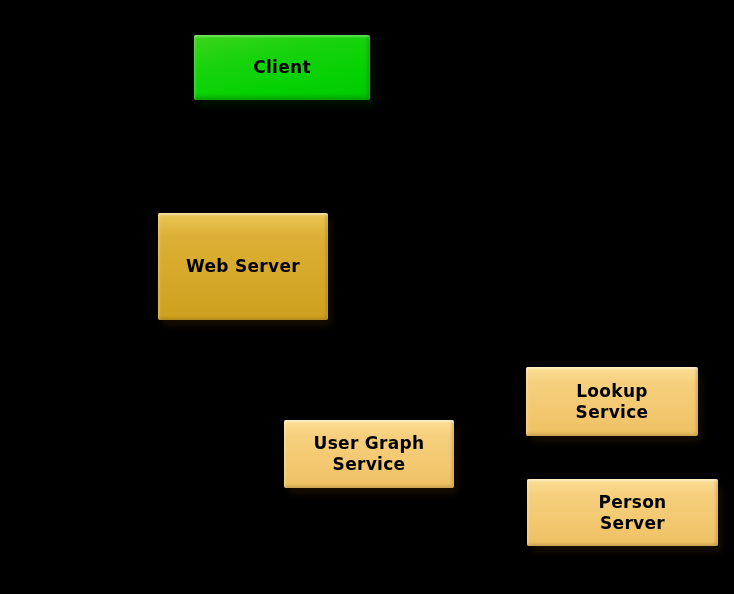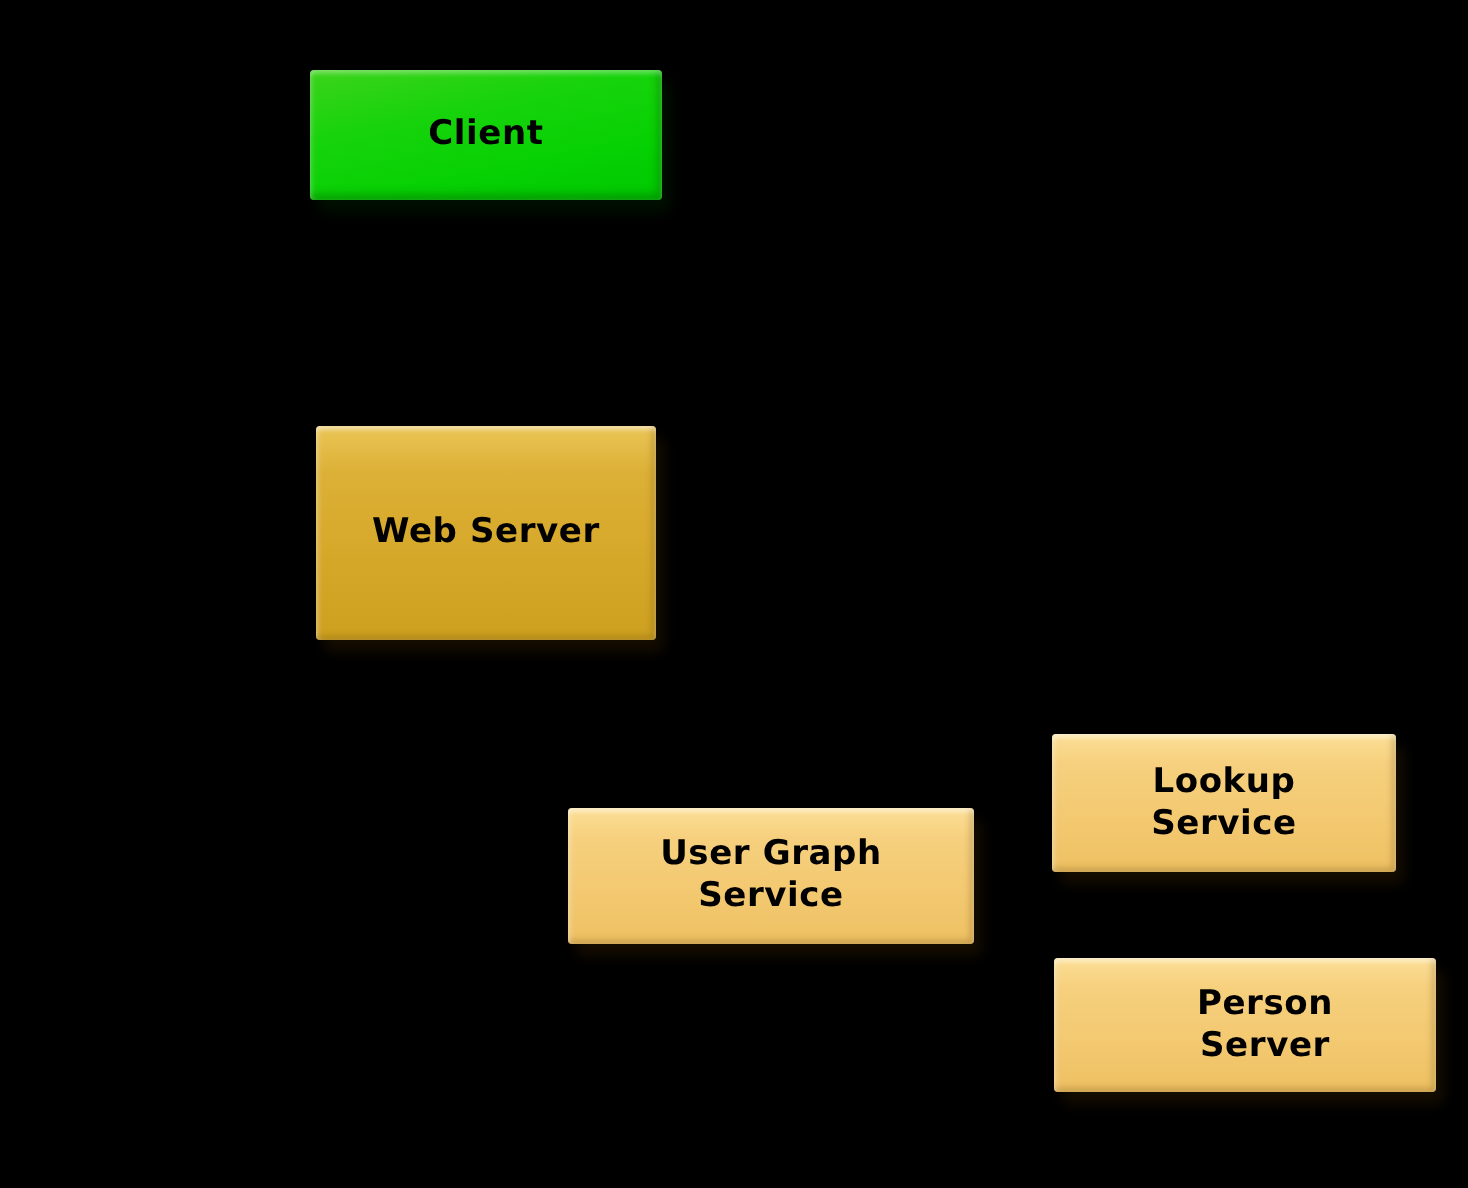--- a/index.html
+++ b/index.html
@@ -38,32 +38,33 @@
     padding: 2px 6px;
   }
   
   .fill-green {
     background: linear-gradient(168deg, #3cd41b 0%, #17d30b 35%, #06d103 70%, #01c901 100%);
     box-shadow:
       4px 6px 7px rgba(0, 20, 0, 0.85),
       inset 0 2px 2px rgba(255, 255, 255, 0.30),
       inset 2px 0 2px rgba(255, 255, 255, 0.12),
       inset -2px -3px 4px rgba(0, 70, 0, 0.35);
+    margin-left: 39px;
   }
   .fill-gold {
     background: linear-gradient(180deg, #eac556 0%, #dcb036 22%, #d6a82a 60%, #cda01f 100%);
   }
   .fill-tan {
     background: linear-gradient(180deg, #fcdf96 0%, #f6d07e 22%, #f3c971 60%, #eec062 100%);
   }
   
   #node-client        { left: 155px; top: 35px;  width: 176px; height: 65px;  }
   #node-web-server    { left: 158px; top: 213px; width: 170px; height: 107px; }
   #node-search-api    { left: 35px;  top: 456px; width: 170px; height: 101px; }
-  #node-user-graph    { left: 284px; top: 404px; width: 203px; height: 68px;  }
+  #node-user-graph    { left: 284px; top: 420px; width: 170px; height: 68px;  }
   #node-lookup        { left: 526px; top: 367px; width: 172px; height: 69px;  }
   #node-person        { left: 527px; top: 479px; width: 171px; height: 67px; padding-left: 20px;  }
 </style>
 </head>
 <body>
 
 <div class="stage">
 
   <div class="node fill-green" id="node-client">
     <span class="label">Client</span>

